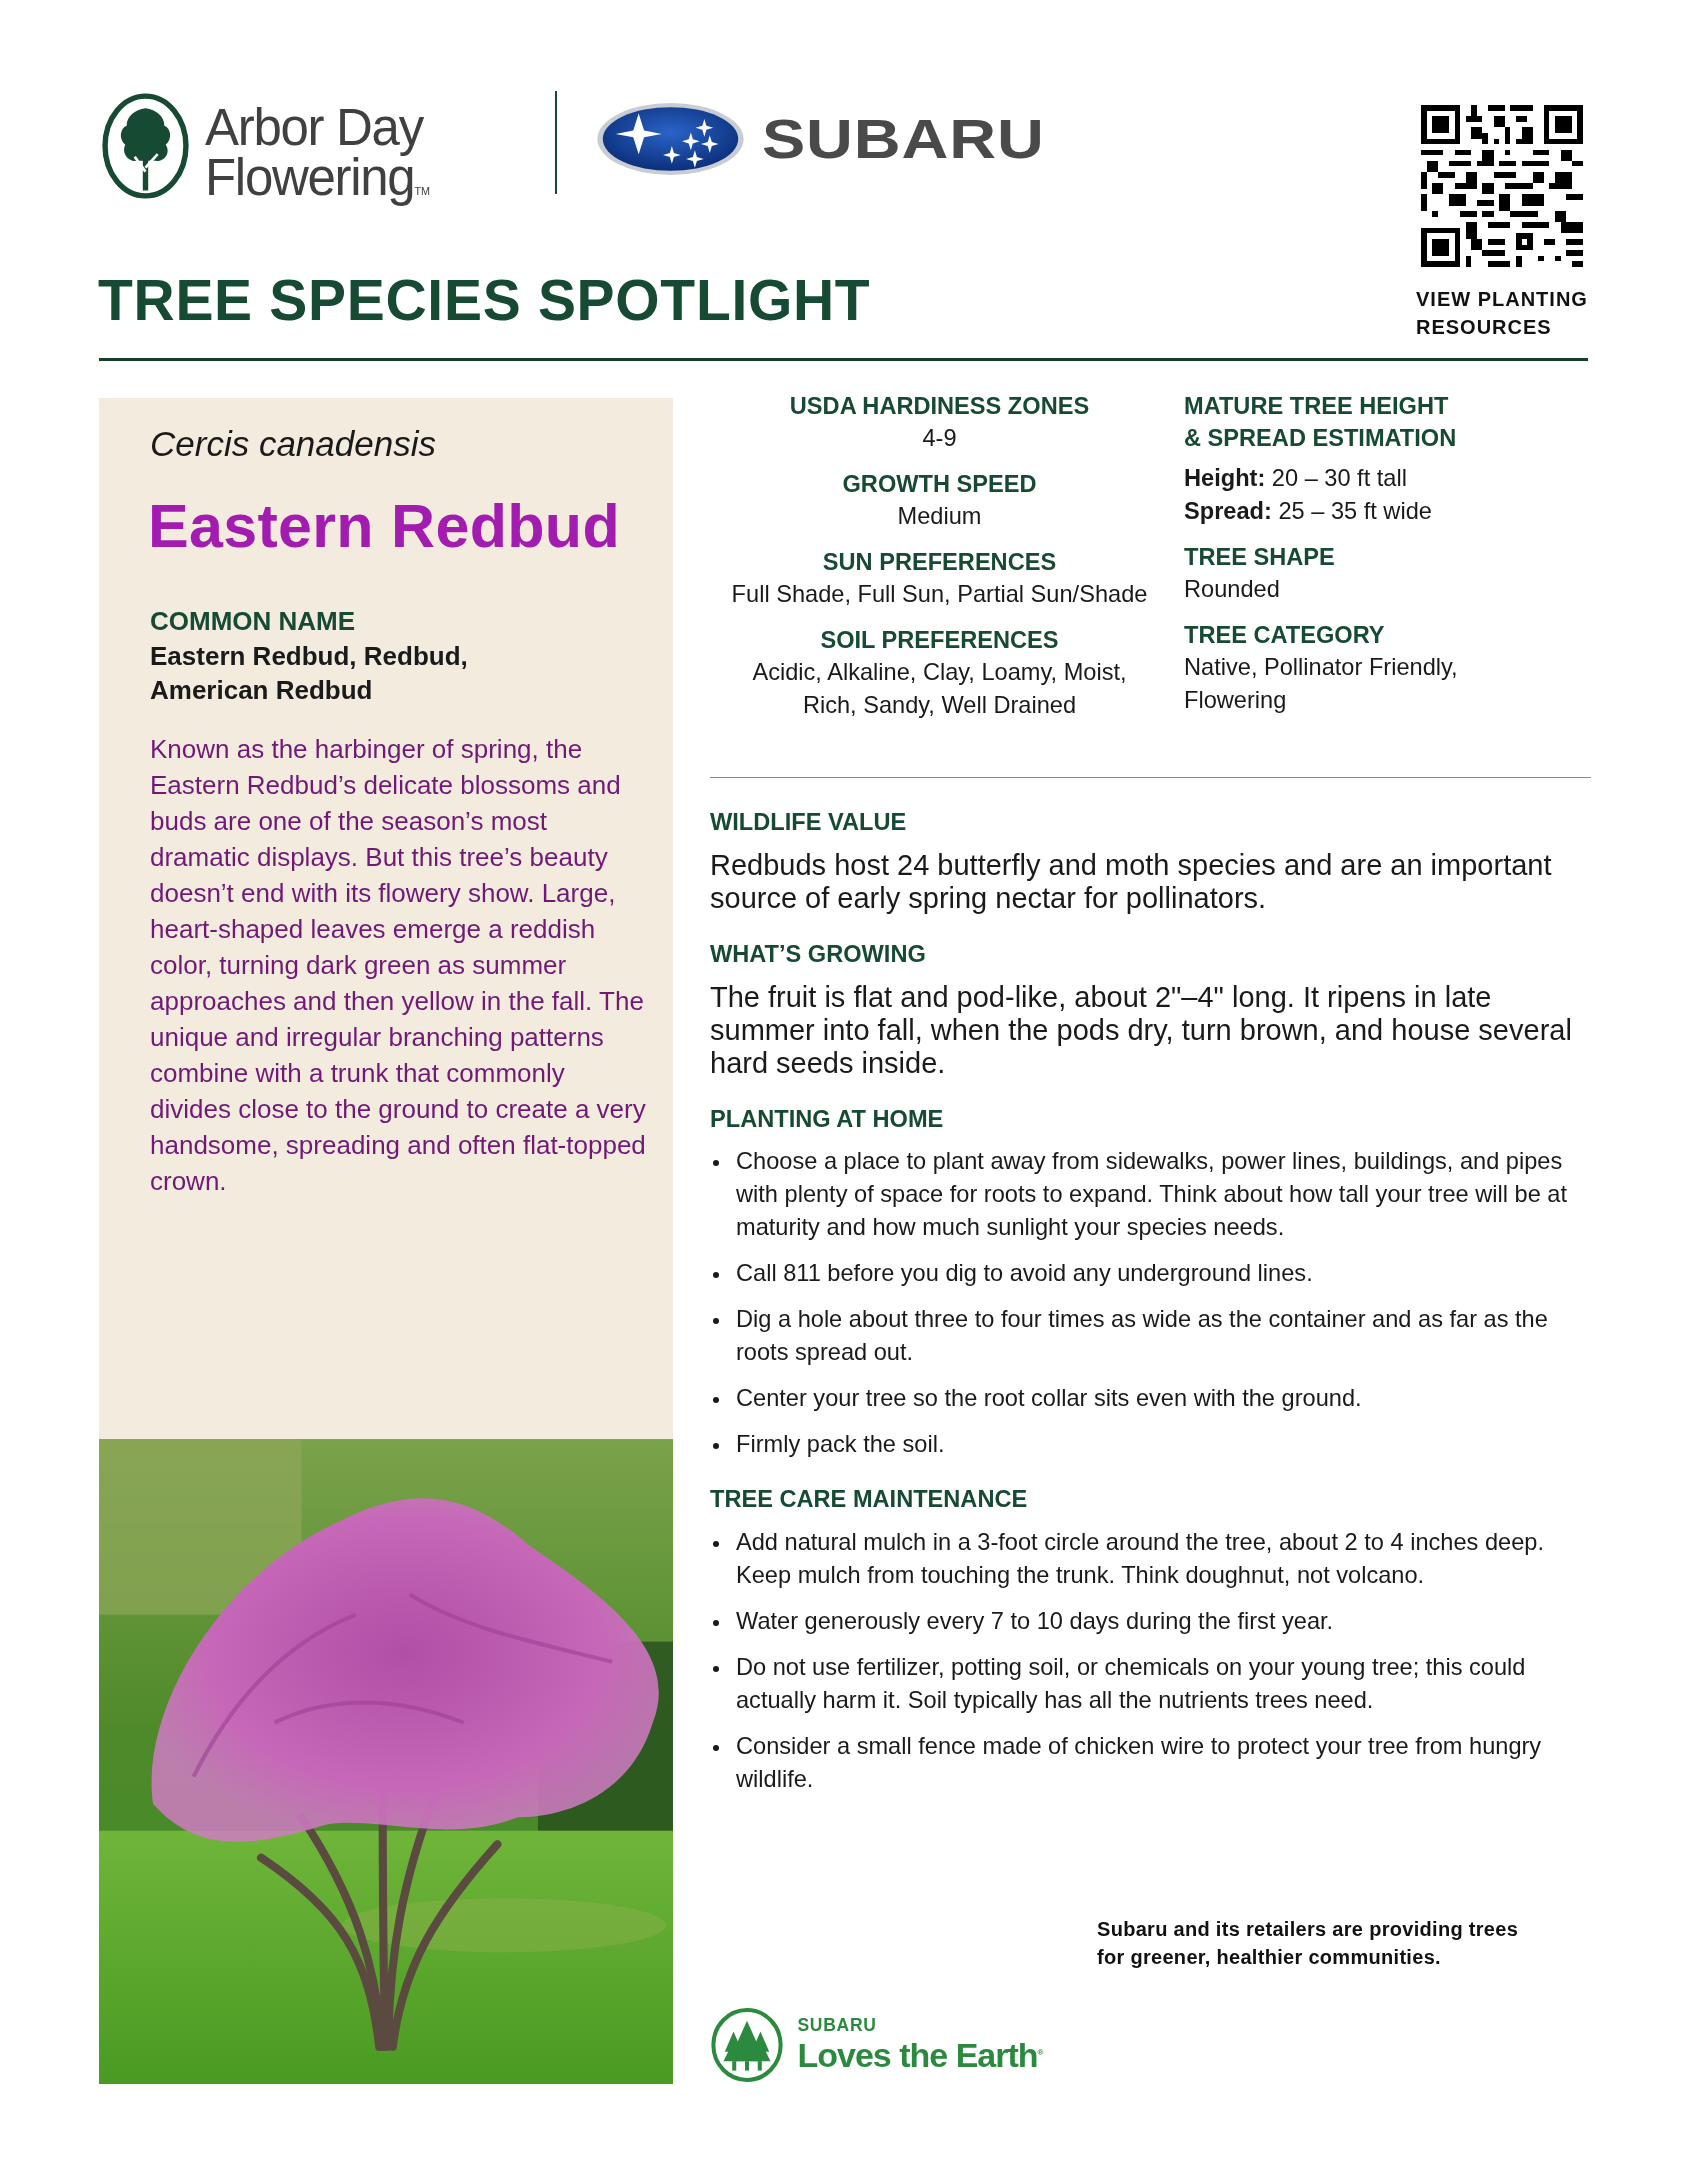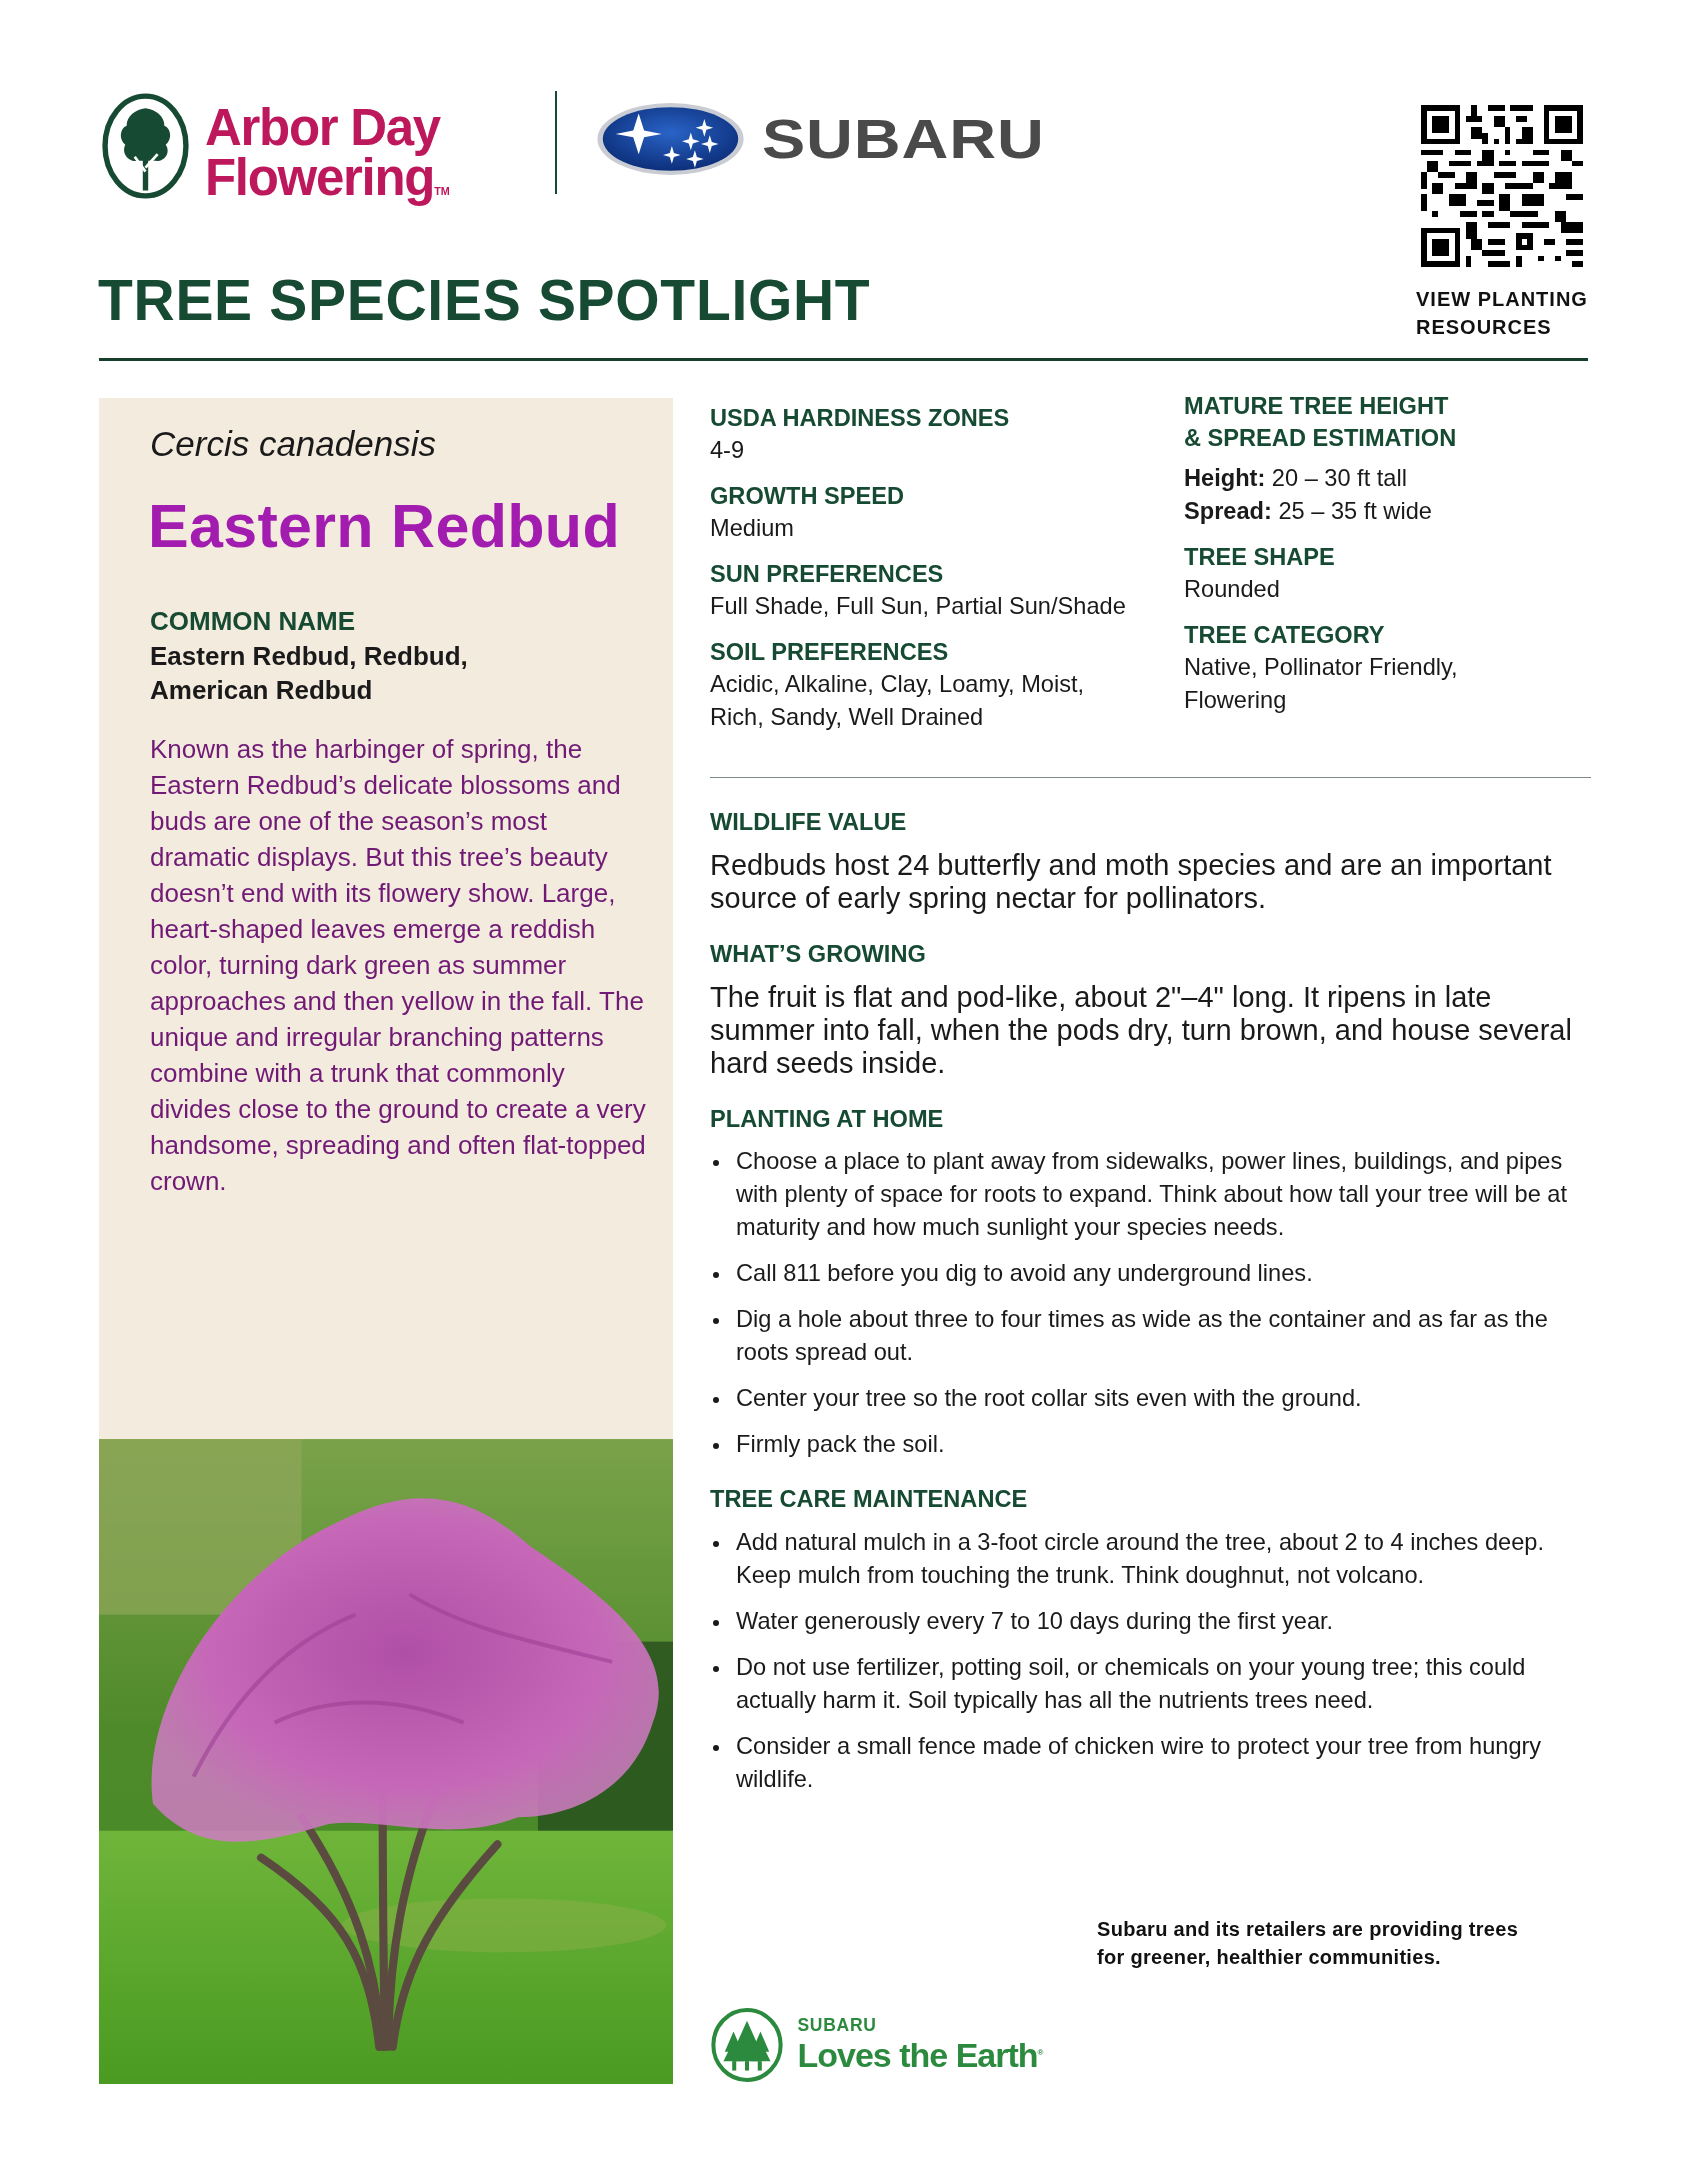--- a/index.html
+++ b/index.html
@@ -3,21 +3,21 @@
 <meta charset="utf-8">
 <style>
   html, body { margin:0; padding:0; background:#ffffff; }
   body { width:1687px; height:2183px; position:relative; overflow:hidden;
          font-family:"Liberation Sans", sans-serif; color:#1a1a1a; }
   .abs { position:absolute; }
 
   
   #arbor-logo { left:101px; top:88px; width:418px; height:115px; display:flex; align-items:center; }
   #arbor-logo svg { flex:none; }
-  .arbor-text { margin-left:15px; color:#be185d; font-weight:700; line-height:0.98; font-size:51px; letter-spacing:-1.3px;margin-top:14px; }
+  .arbor-text { margin-left:15px; color:#404040; font-weight:400; line-height:0.98; font-size:51px; letter-spacing:-1.3px;margin-top:14px; }
   .arbor-text .tm { font-size:10.8px; letter-spacing:0; vertical-align:baseline; }
   #logo-divider { left:555px; top:91px; width:2px; height:103px; background:#164a33; }
   #subaru-logo { left:594px; top:100px; height:78px; display:flex; align-items:center; }
   .subaru-word { margin-left:15px; font-family:"Liberation Sans", sans-serif; font-weight:700; font-size:55px;
                  color:#4a4a4a; letter-spacing:0.7px; transform:scaleX(1.18); transform-origin:left center; }
 
   #qr { left:1421px; top:105px; width:162px; height:162px; }
   #qr-caption { left:1416px; top:285px; width:175px; font-weight:700; font-size:20px; letter-spacing:1px; line-height:28px; color:#111; }
 
   #page-title { left:98px; top:267px; font-weight:700; font-size:57px; color:#164a33; letter-spacing:0.7px; }
@@ -29,21 +29,21 @@
   #common-title { left:148px; top:491px; font-weight:700; font-size:61px; color:#a21caf; letter-spacing:0.3px; }
   #common-label { left:150px; top:606px; font-weight:700; font-size:26px; color:#164a33; }
   #common-value { left:150px; top:639px; width:472px; font-weight:700; font-size:26px; line-height:34px; color:#1a1a1a; }
   #description { left:150px; top:731px; width:499px; font-size:26px; line-height:36px; color:#701a75; }
 
   #tree-photo { left:99px; top:1439px; width:574px; height:645px; overflow:hidden; }
 
   
   .attr-label { font-weight:700; font-size:23.6px; color:#164a33; line-height:32px; }
   .attr-value { font-size:23.6px; color:#1a1a1a; line-height:33px; }
-  #attr-col-1 { left:710px; top:402px; width:459px; }
+  #attr-col-1 { left:710px; top:390px; width:459px;text-align:center; }
   #attr-col-2 { left:1184px; top:390px; width:405px; }
   .attr-block { margin-bottom:13px; }
   .attr-value b { font-weight:700; }
 
   #section-rule { left:710px; top:777px; width:881px; height:1.3px; background:#7e8b86; }
 
   
   #details { left:710px; top:806px; width:881px; }
   .sec-label { font-weight:700; font-size:23.6px; color:#164a33; line-height:32px; margin-bottom:10.8px; }
   .sec-body { font-size:29px; line-height:33px; color:#1a1a1a; margin-bottom:23px; }

